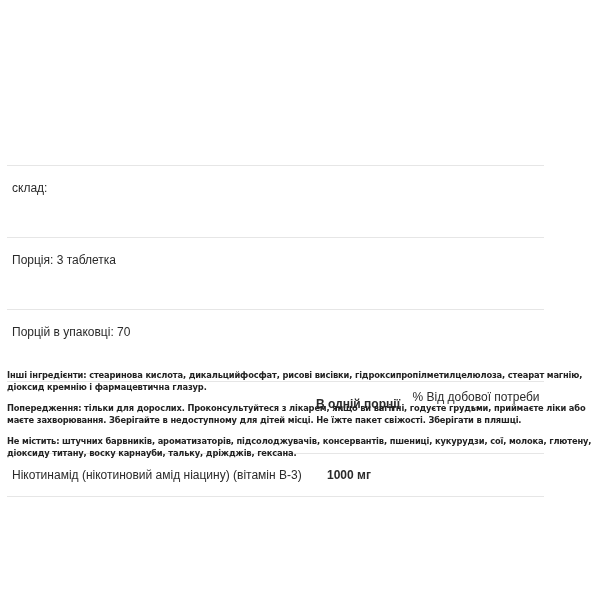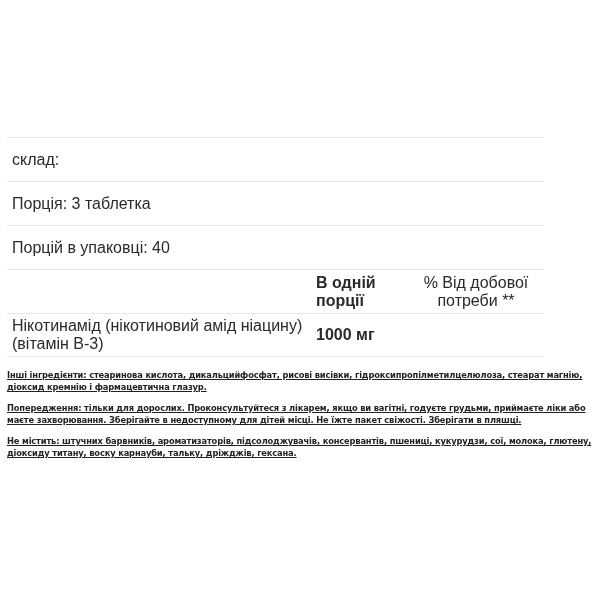--- a/index.html
+++ b/index.html
@@ -1,42 +1,42 @@
 <!DOCTYPE html>
 <html><head>
 <meta charset="utf-8">
 <style>
   html, body { margin: 0; padding: 0; background: #ffffff; }
   body { width: 600px; height: 600px; position: relative; overflow: hidden;
          font-family: "Liberation Sans", sans-serif; color: #222; }
   .facts { position: absolute; left: 7px; top: 137px; width: 537px; }
   .row { height: 44px; border-top: 1px solid #e6e6e6; box-sizing: border-box;
-         display: flex; align-items: center; font-size: 16px; color: #2a2a2a; }
-  .row.last { border-bottom: 1px solid #e6e6e6; }
+         display: flex; align-items: center; font-size: 12px; color: #2a2a2a; margin-top: 28px; }
+  .row.last { border-bottom: 1px solid #e6e6e6; gap: 11px; }
   .cell { padding-left: 5px; }
   .c1 { width: 299px; }
   .c2 { width: 87px; font-weight: bold; }
   .c3 { flex: 1; text-align: center; }
   .notes { position: absolute; left: 7px; top: 369px; width: 586px;
            font-family: "DejaVu Sans", sans-serif; font-size: 8.3px; font-weight: bold;
            line-height: 12px; color: #222; letter-spacing: -0.15px; }
-  .notes p { margin: 0 0 9px 0; text-decoration: underline; }
+  .notes p { margin: 0 0 9px 0; }
 </style>
 </head>
 <body>
 
 <div class="facts">
   <div class="row">
     <span class="cell">склад:</span>
   </div>
   <div class="row">
     <span class="cell">Порція: 3 таблетка</span>
   </div>
   <div class="row">
-    <span class="cell">Порцій в упаковці: 40</span>
+    <span class="cell">Порцій в упаковці: 70</span>
   </div>
   <div class="row">
     <span class="cell c1"></span>
     <span class="cell c2">В одній порції</span>
     <span class="cell c3">% Від добової потреби **</span>
   </div>
   <div class="row last">
     <span class="cell c1">Нікотинамід (нікотиновий амід ніацину) (вітамін B-3)</span>
     <span class="cell c2">1000 мг</span>
   </div>

